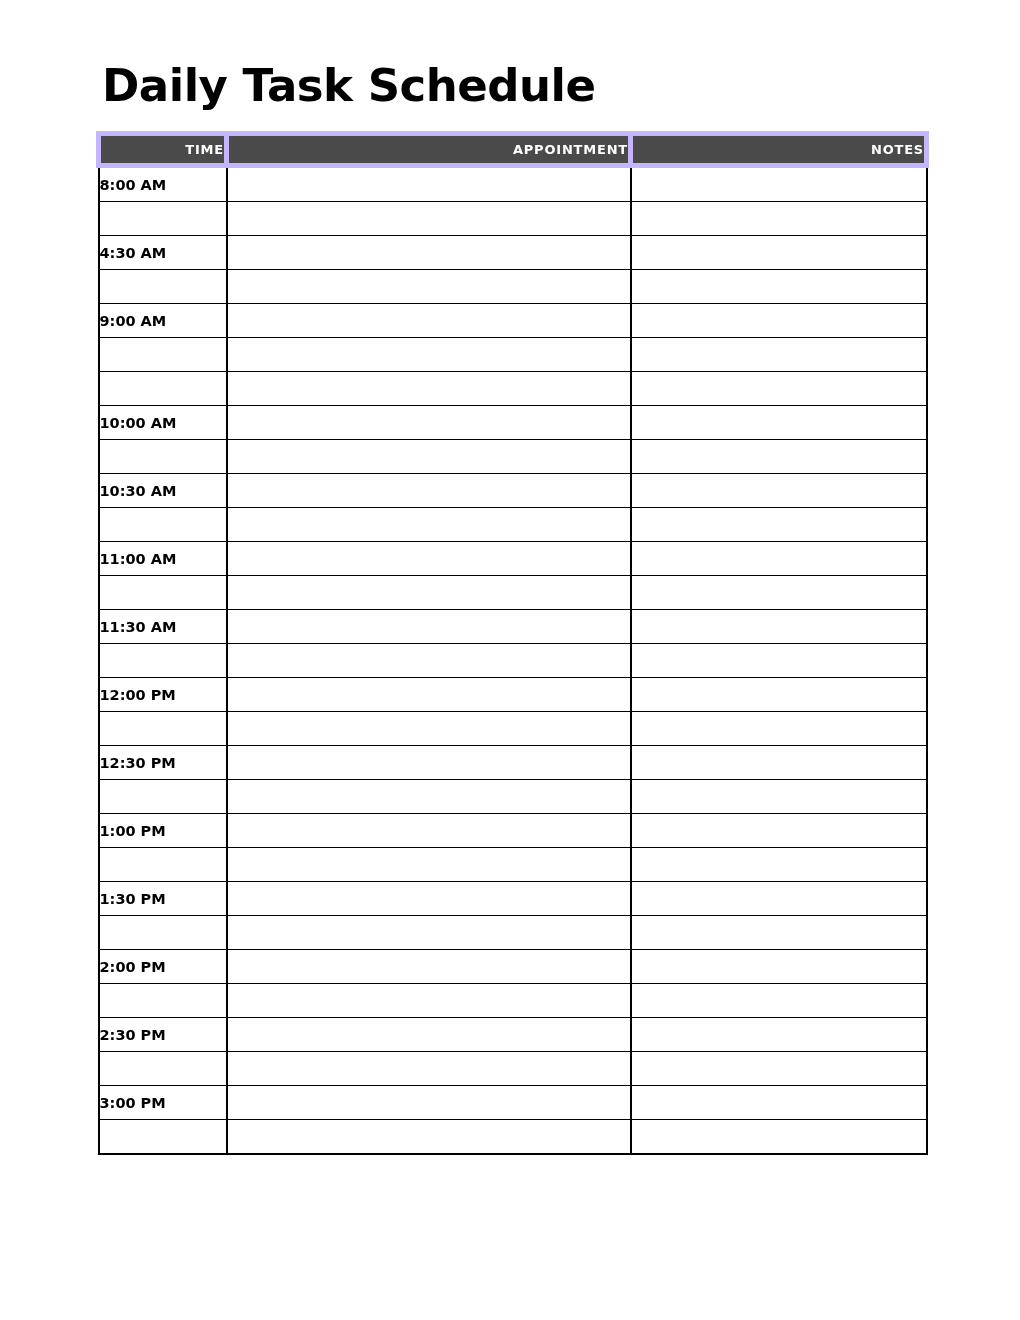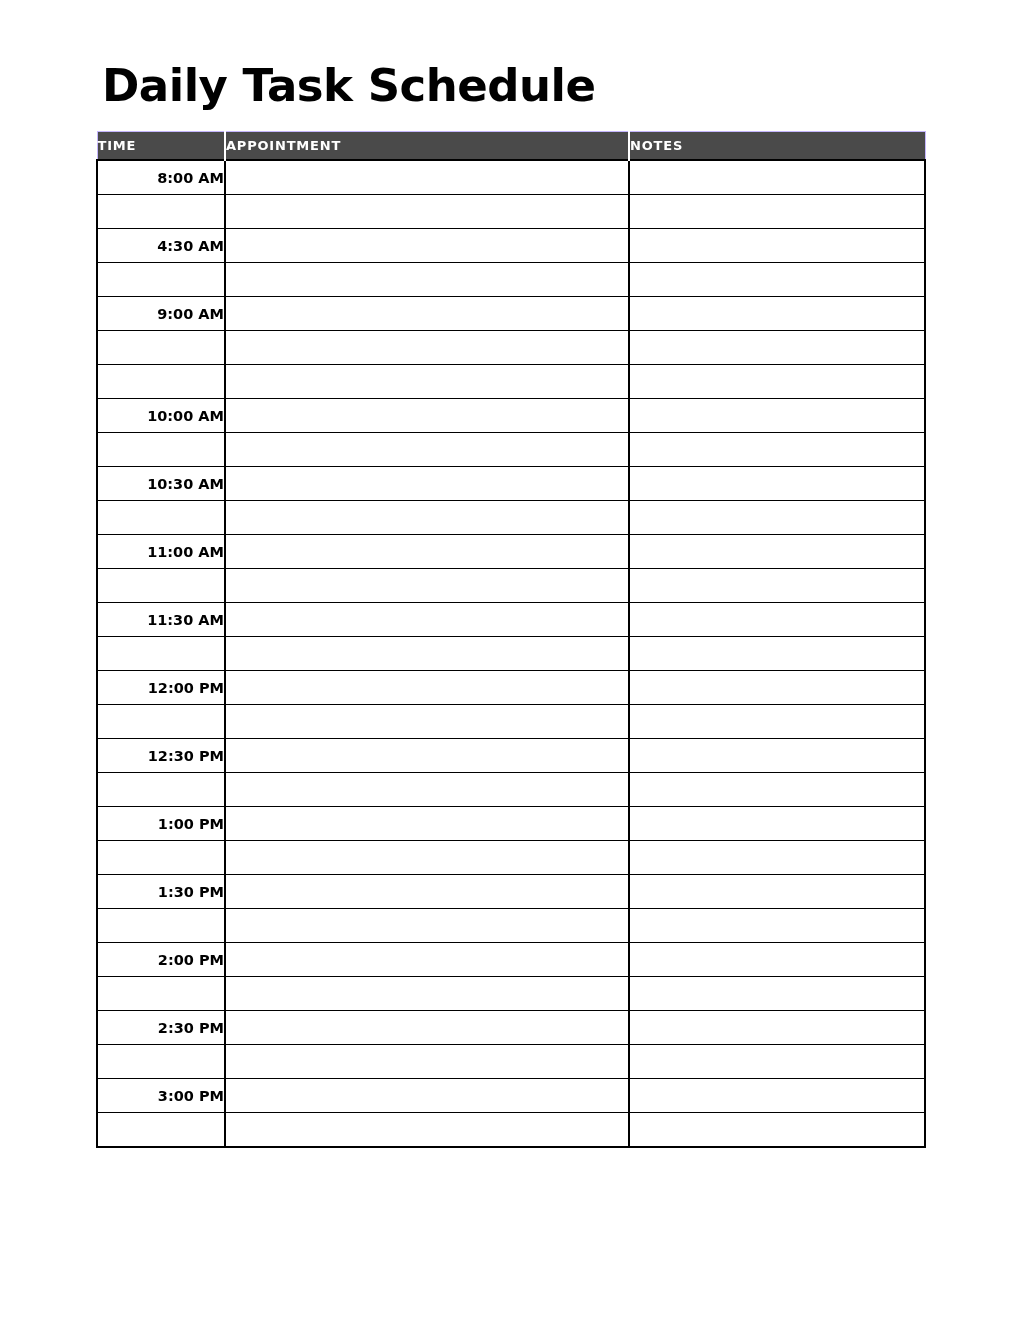--- a/index.html
+++ b/index.html
@@ -37,36 +37,36 @@
   table.schedule col.c-time  { width: 128px; }
   table.schedule col.c-appt  { width: 404px; }
   table.schedule col.c-notes { width: 296px; }
 
   thead th {
     background: #4a4a4a;
     color: #ffffff;
     font-size: 13px;
     font-weight: bold;
     letter-spacing: 0.8px;
-    text-align: left;
+    text-align: right;
     height: 27px;
     padding: 0;
-    border: 1px solid #c4b5fd;
+    border: 5px solid #c4b5fd;
   }
   thead th.th-time { border-right: 2px solid #ffffff; }
   thead th.th-appt { border-right: 2px solid #ffffff; margin-top: 16px; }
 
   tbody td {
     border: 1px solid #000000;
     height: 33px;
     padding: 0;
     background: #ffffff;
   }
   tbody td.time-cell {
-    text-align: right;
+    text-align: left;
     font-size: 14.5px;
     font-weight: bold;
     color: #000000;
     border-left: 2px solid #000000;
   }
   tbody tr.blank-row td.time-cell {
     border-left: 2px solid #000000;
   }
   tbody td.appt-cell {
     border-left: 2px solid #000000;

